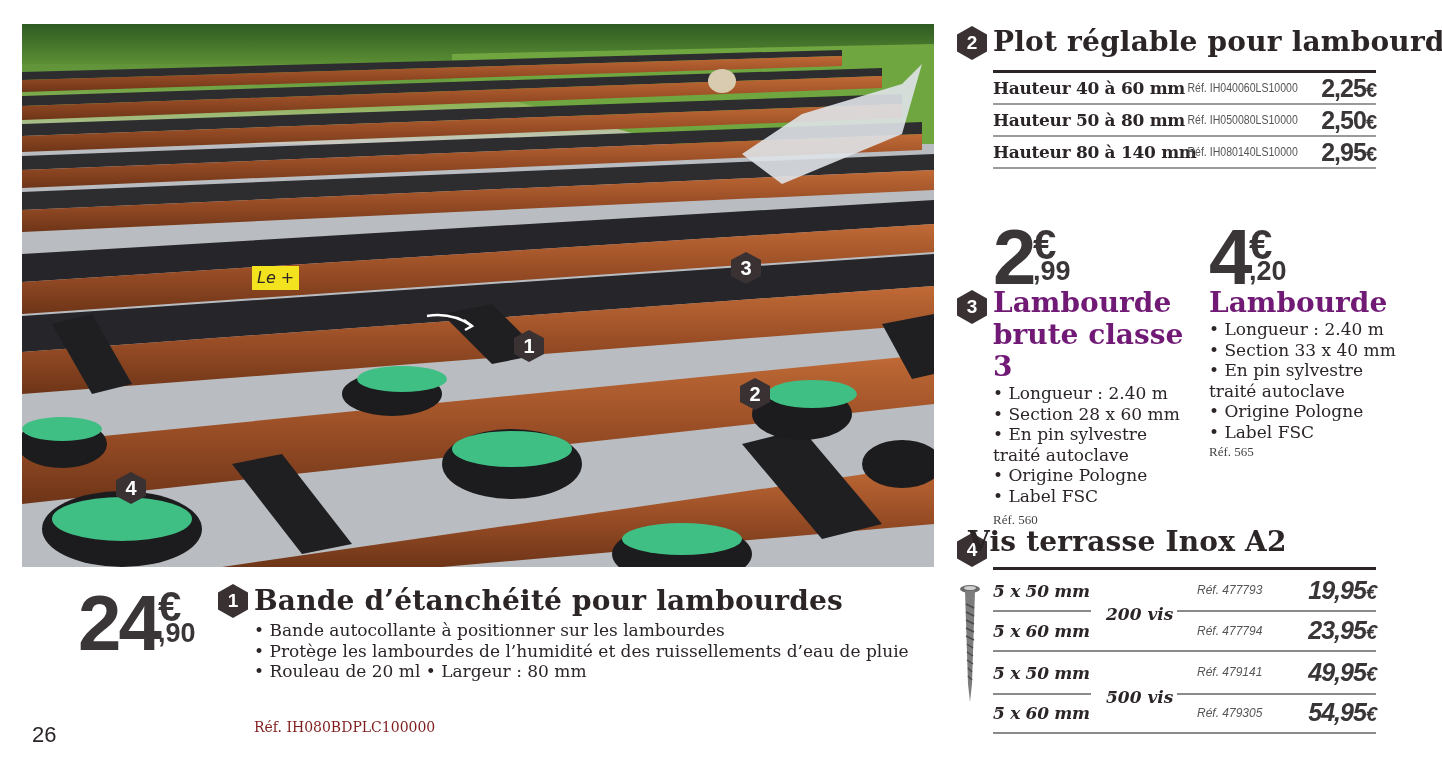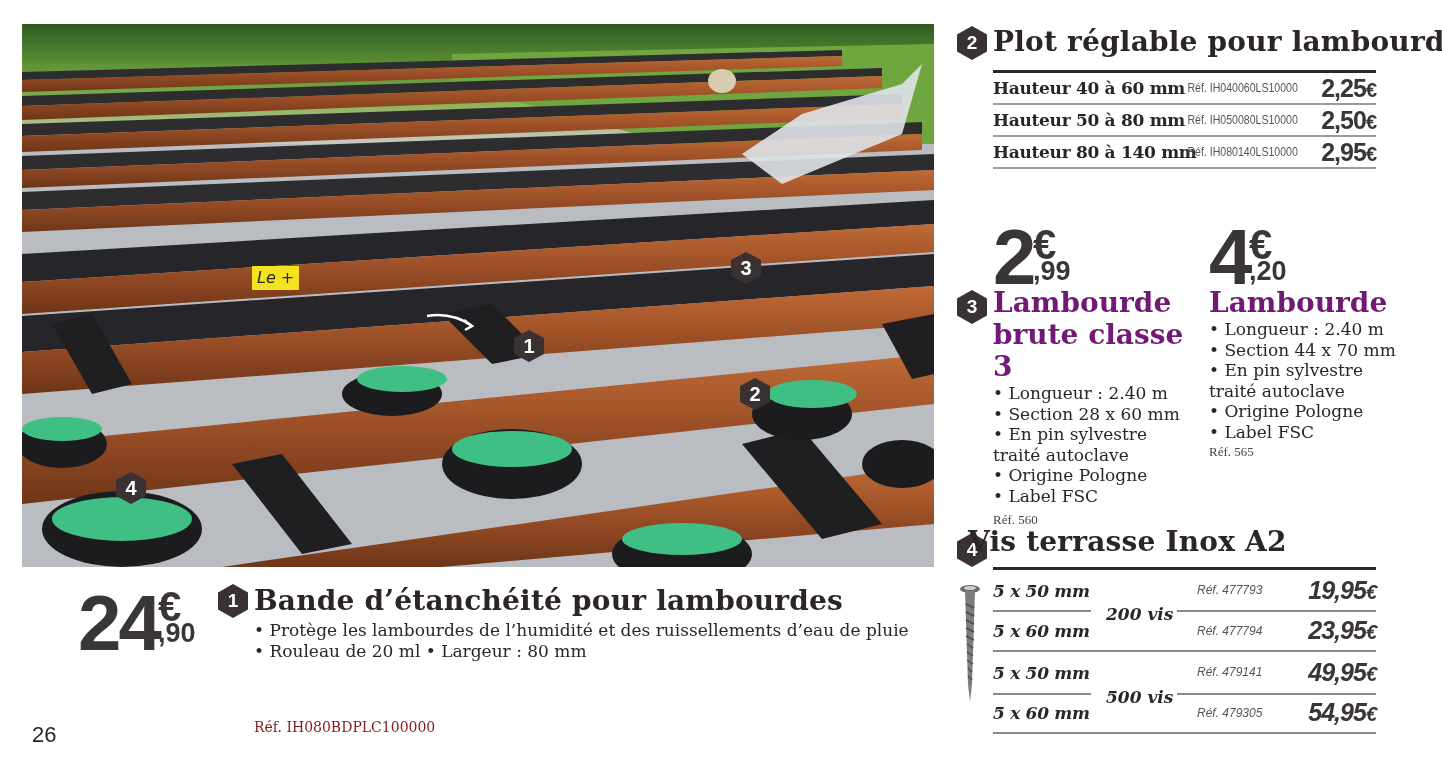--- a/index.html
+++ b/index.html
@@ -234,21 +234,21 @@
   <span class="int">4</span>
   <span class="eur" style="left:40px; top:6px;">€</span>
   <span class="cents" style="left:40px; top:40px;">,20</span>
 </div>
 <div class="prod-col" style="left:1209px; top:287px;">
   <div class="ptitle">
     <div>Lambourde</div>
   </div>
   <ul>
     <li>Longueur : 2.40 m</li>
-    <li>Section 44 x 70 mm</li>
+    <li>Section 33 x 40 mm</li>
     <li>En pin sylvestre traité autoclave</li>
     <li>Origine Pologne</li>
     <li>Label FSC</li>
   </ul>
   <div class="pref" style="margin-top:2px;">Réf. 565</div>
 </div>
 
 <div class="badge" style="left:957px; top:533px;">4</div>
 <div class="title s4-title">Vis terrasse Inox A2</div>
 
@@ -304,18 +304,19 @@
 </div>
 
 <div class="bigprice" style="left:78px; top:584px;">
   <span class="int">24</span>
   <span class="eur" style="left:80px; top:2px;">€</span>
   <span class="cents" style="left:80px; top:36px;">,90</span>
 </div>
 <div class="badge" style="left:218px; top:584px;">1</div>
 <div class="title s1-title">Bande d’étanchéité pour lambourdes</div>
 <ul class="s1-list">
+  <li>Bande autocollante à positionner sur les lambourdes</li>
   <li>Protège les lambourdes de l’humidité et des ruissellements d’eau de pluie</li>
   <li>Rouleau de 20 ml • Largeur : 80 mm</li>
 </ul>
 <div class="s1-ref">Réf. IH080BDPLC100000</div>
 
 <div class="page-number">26</div>
 
 </body></html>

